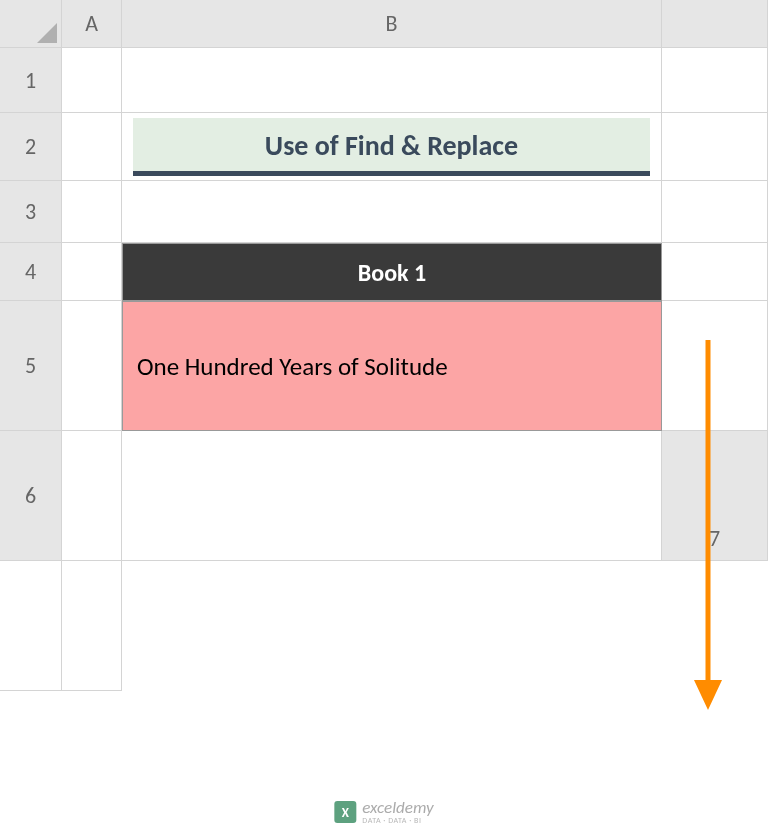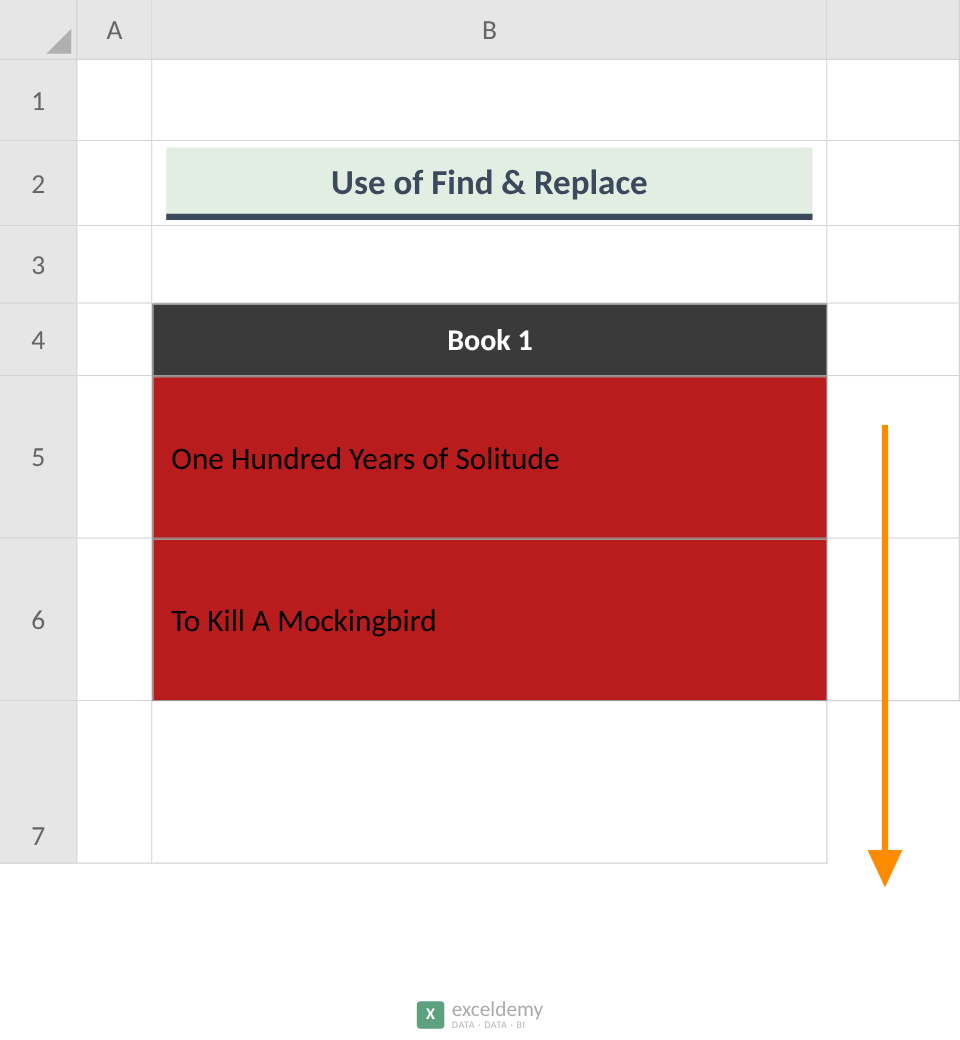--- a/index.html
+++ b/index.html
@@ -87,21 +87,21 @@
       justify-content: center;
       border: 1px solid #999;
     }
     .table-cell {
       border: 1px solid #999;
       display: flex;
       align-items: center;
       padding-left: 14px;
       font-size: 25px;
       color: #000;
-      background: #b91c1c;
+      background: #fca5a5;
     }
     .arrow-container {
       position: absolute;
       right: 40px;
       top: 340px;
       height: 370px;
       width: 40px;
     }
     .arrow-line {
       position: absolute;
@@ -146,20 +146,21 @@
       top: 50%;
       left: 50%;
       transform: translate(-50%, -50%);
       color: #fff;
       font-size: 13px;
       font-weight: bold;
     }
     .watermark-text {
       color: #888;
       font-size: 17px;
+      font-style: italic;
     }
     .watermark-sub {
       color: #999;
       font-size: 8px;
       letter-spacing: 0.5px;
     }
     .watermark-textblock {
       display: flex;
       flex-direction: column;
       line-height: 1;
@@ -200,21 +201,20 @@
   <div class="table-header">Book 1</div>
   <div class="cell"></div>
 
   <div class="row-header">5</div>
   <div class="cell"></div>
   <div class="table-cell">One Hundred Years of Solitude</div>
   <div class="cell"></div>
 
   <div class="row-header">6</div>
   <div class="cell"></div>
-  <div class="table-cell">To Kill A Mockingbird</div>
   <div class="cell"></div>
 
   <div class="row-header row7-label">7</div>
   <div class="cell"></div>
   <div class="cell"></div>
 </div>
 
 <div class="arrow-container">
   <div class="arrow-line"></div>
   <div class="arrow-head"></div>

